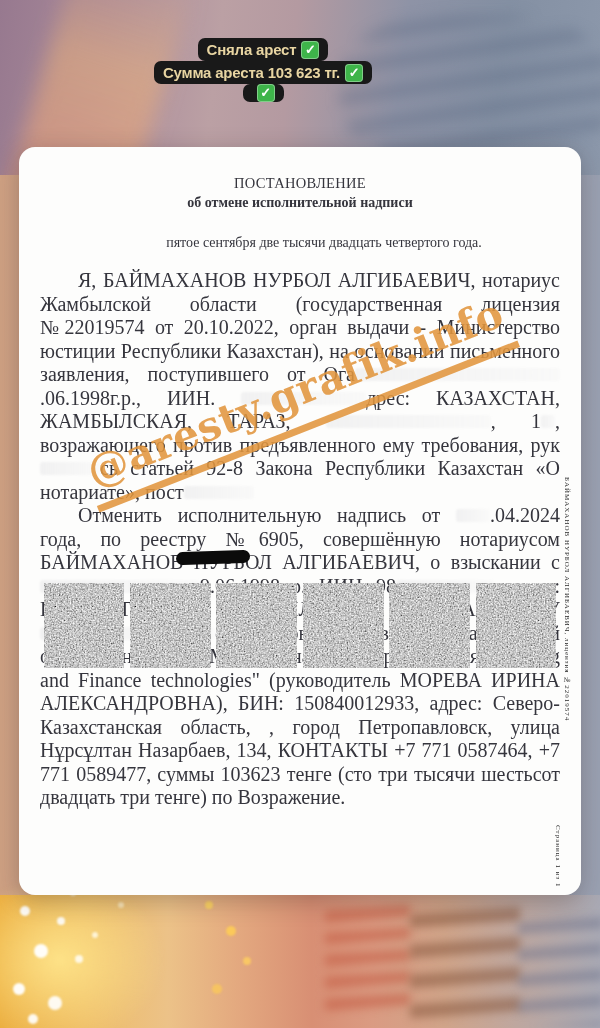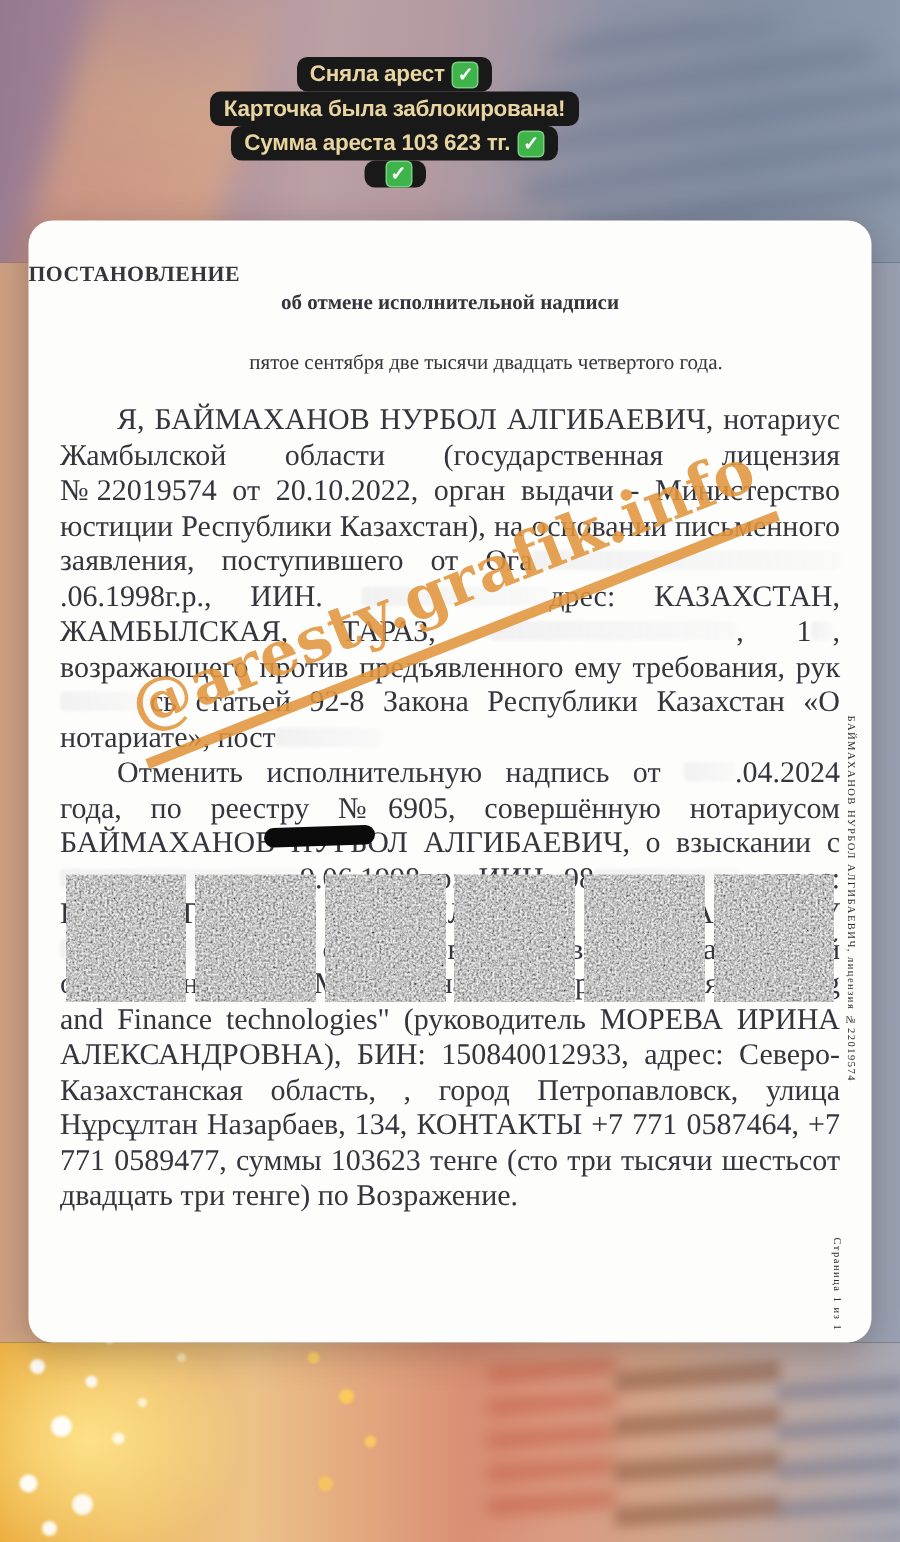--- a/index.html
+++ b/index.html
@@ -83,21 +83,21 @@
   }
   
   .doc-card {
     position:absolute; left:19px; top:147px; width:562px; height:748px;
     background:#fdfdfc; border-radius:16px;
     box-shadow:0 6px 24px rgba(40,30,30,0.28);
     color:var(--doc-text,#35353d);
     font-family:"Liberation Serif", serif;
   }
   .doc-title {
-    margin-top:28px; font-weight:bold; font-size:14.5px; letter-spacing:0.3px;
+    margin-top:28px; text-align:center; font-weight:normal; font-size:14.5px; letter-spacing:0.3px;
   }
   .doc-subtitle { margin-top:3px; text-align:center; font-weight:bold; font-size:14px; }
   .doc-date { margin-top:24px; text-align:center; font-size:14px;margin-left:48px; }
   .doc-body { margin:18px 21px 0 21px; }
   .doc-body p {
     margin:0; text-indent:38px; text-align:justify;
     font-size:20px; line-height:23.5px;
   }
   .redact-gap {
     display:inline-block; height:0.65em; border-radius:3px;
@@ -143,23 +143,20 @@
   <div class="sun-pool"></div>
   <div class="streaks-red"></div>
   <div class="streaks-brown"></div>
   <div class="streaks-gray"></div>
   <span class="glints"></span>
 
   <div class="overlay">
       <div class="overlay-line">
         <span>Сняла арест</span>
         <span class="check-icon">✓</span>
-      </div>
-      <div class="overlay-line">
-        <span>Карточка была заблокирована!</span>
       </div>
       <div class="overlay-line">
         <span>Сумма ареста 103 623 тг.</span>
         <span class="check-icon">✓</span>
       </div>
       <div class="overlay-line">
         <span class="check-icon">✓</span>
       </div>
     </div>
 

